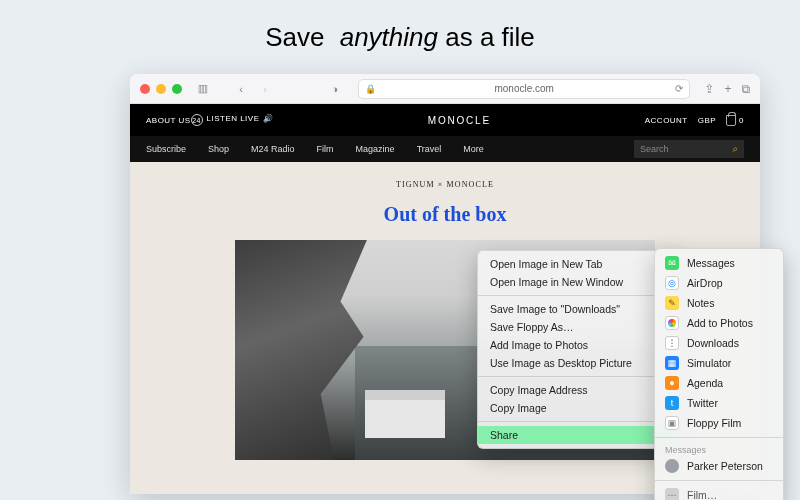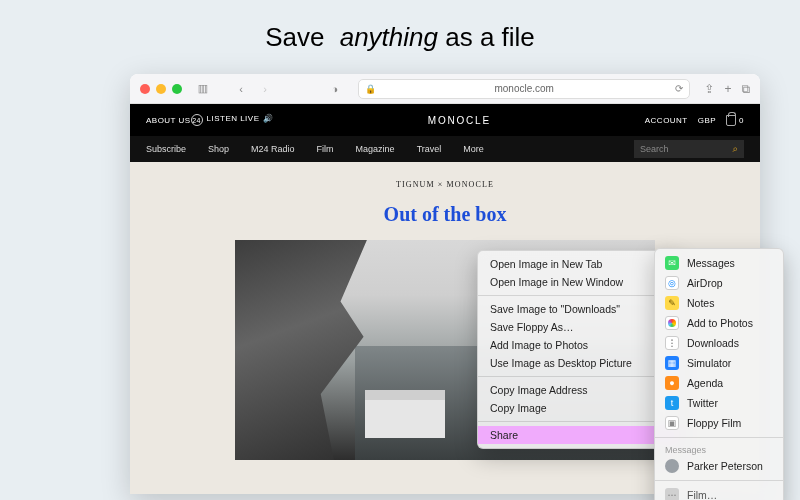--- a/index.html
+++ b/index.html
@@ -83,21 +83,21 @@
   .hero .house { position:absolute; bottom:22px; left:130px; width:80px; height:38px; background:#e6e6e6; }
   .hero .house::after{content:"";position:absolute;top:-10px;left:0;width:80px;height:10px;background:#cfcfcf;}
   
   .ctx {
     position:absolute; background:#f3f3f3ee; backdrop-filter: blur(6px);
     border:1px solid rgba(0,0,0,0.12); border-radius:6px;
     box-shadow:0 8px 22px rgba(0,0,0,0.25);
     font-size:10.5px; color:#222; padding:4px 0;
   }
   .ctx .mi { padding:3px 14px 3px 12px; white-space:nowrap; display:flex; align-items:center; justify-content:space-between; gap:18px; }
-  .ctx .mi:hover, .ctx .mi.hov { background:#f0abfc; }
+  .ctx .mi:hover, .ctx .mi.hov { background:#86efac; }
   .ctx hr { border:none; border-top:1px solid rgba(0,0,0,0.12); margin:4px 0; }
   .chev { font-size:9px; color:#666; }
   .share-menu .mi { padding:3px 12px 3px 10px; gap:8px; justify-content:flex-start; }
   .share-menu .ic { width:14px; height:14px; border-radius:3px; display:flex; align-items:center; justify-content:center; font-size:9px; color:#fff; flex-shrink:0;}
   .ic.msg{background:#3ddc6a}.ic.air{background:#fff;border:1px solid #ccc;color:#0b84ff}
   .ic.not{background:#ffd94a;color:#6b5200}.ic.pho{background:#fff;border:1px solid #ccc;color:#ff3b30;position:relative}
   .ic.pho::after{content:"";position:absolute;inset:2px;border-radius:50%;background:conic-gradient(#ff3b30,#ff9500,#ffcc00,#34c759,#5ac8fa,#af52de,#ff3b30);}
   .ic.rem{background:#fff;border:1px solid #ccc;color:#222}
   .ic.sim{background:#2080ff}.ic.agn{background:#ff8c1a}
   .ic.tw{background:#1d9bf0}.ic.flp{background:#fff;border:1px solid #ccc;color:#888}

